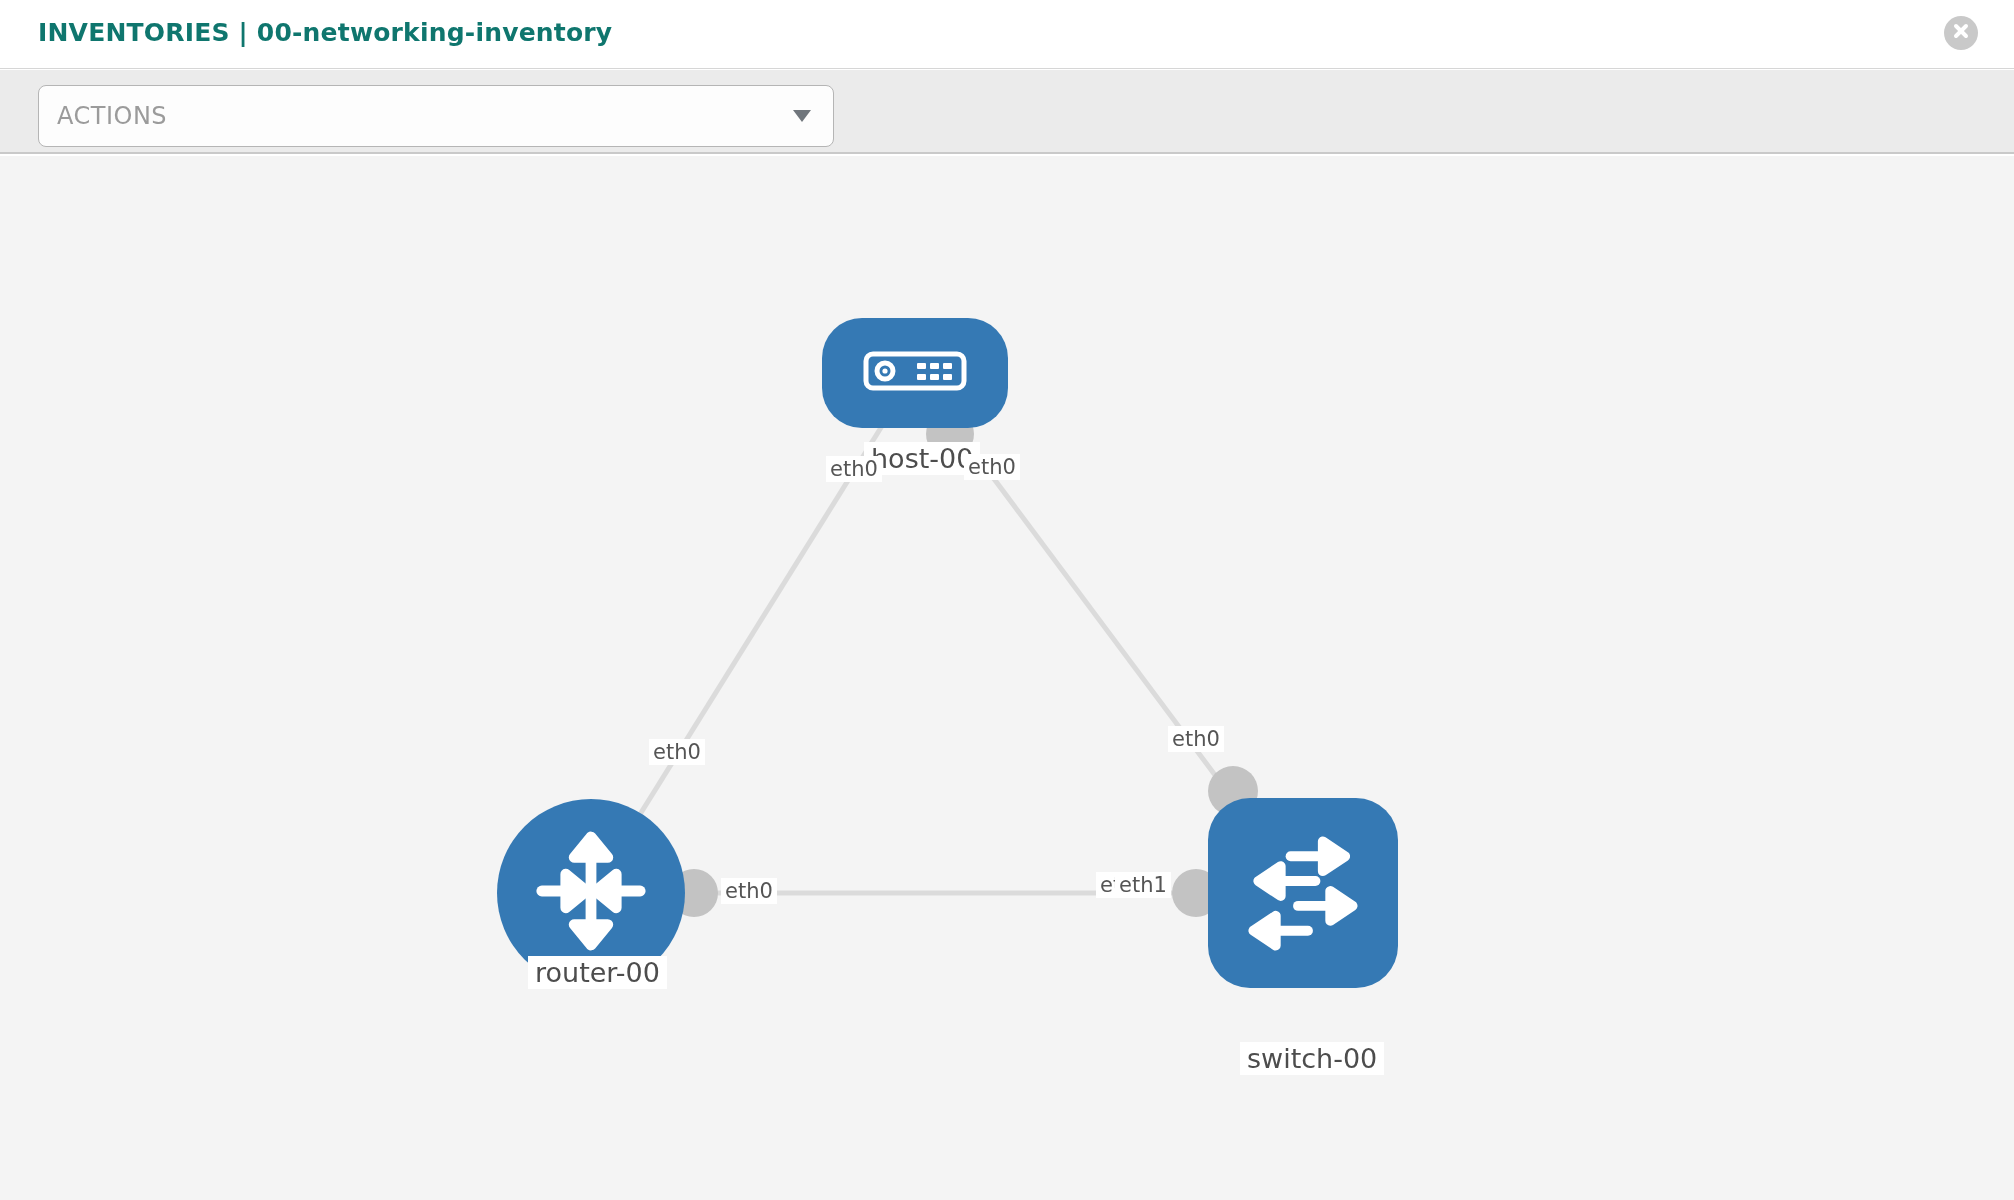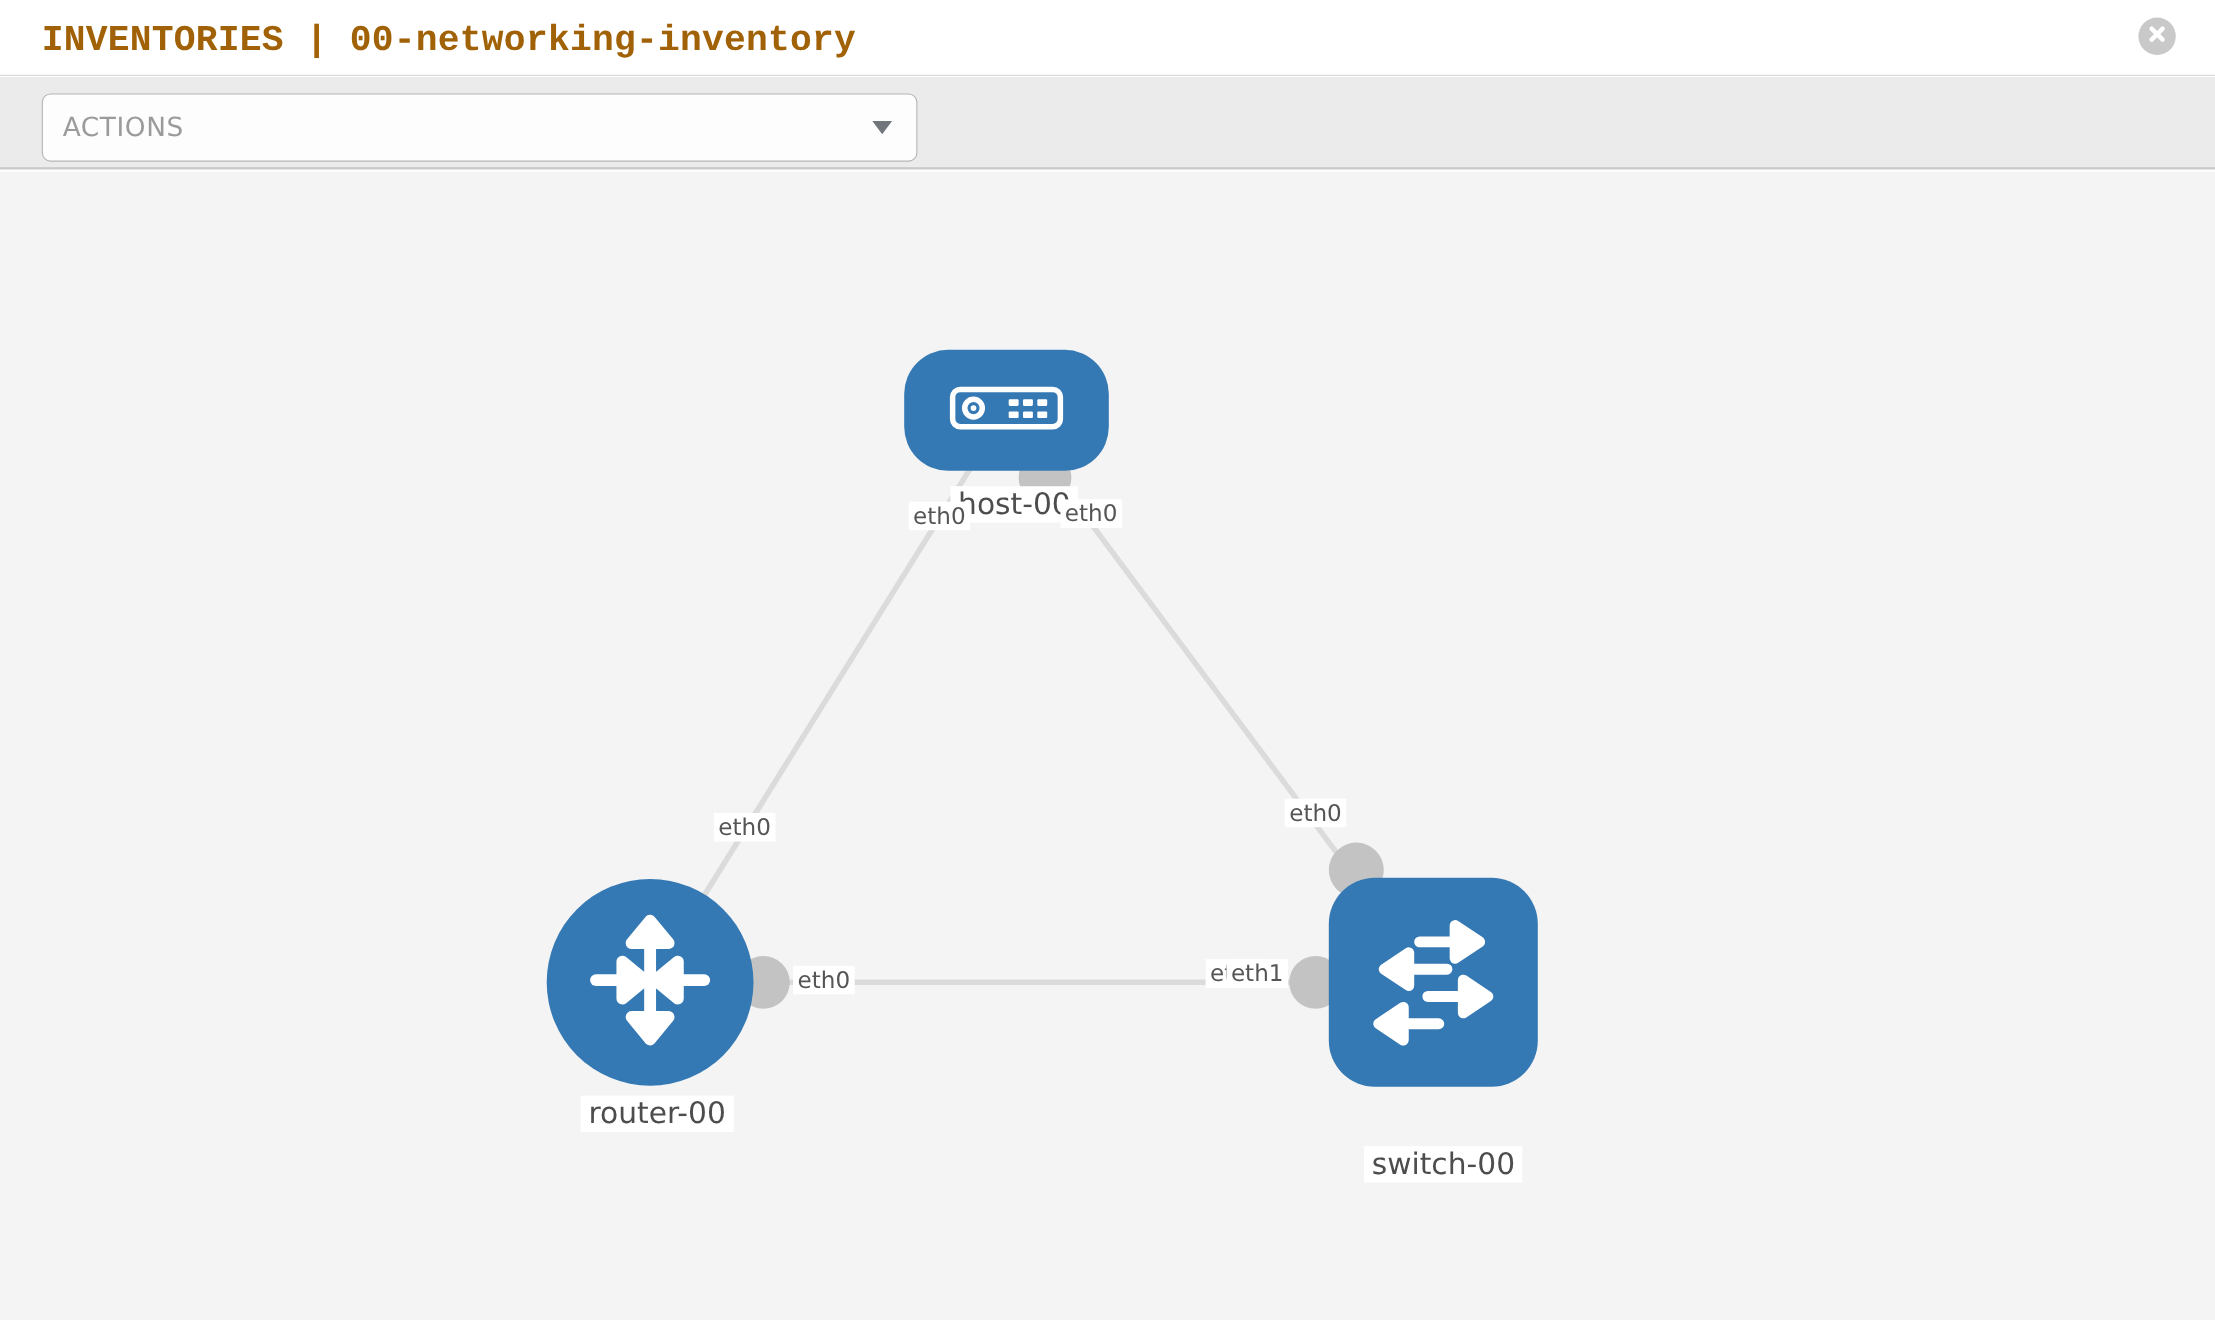--- a/index.html
+++ b/index.html
@@ -3,22 +3,22 @@
 <meta charset="utf-8">
 <style>
   * { margin:0; padding:0; box-sizing:border-box; }
   html,body { width:2014px; height:1200px; overflow:hidden;
               font-family:"DejaVu Sans","Liberation Sans",sans-serif; background:#fff; }
   .page { position:relative; width:2014px; height:1200px; }
 
   
   .header { position:absolute; left:0; top:0; width:2014px; height:69px;
             background:#ffffff; border-bottom:1px solid #d6d6d6; }
-  .header-title { position:absolute; left:38px; top:18px; font-size:33px; font-weight:bold;
-                  color:#a16207; letter-spacing:0.2px;font-family:Liberation Mono, monospace; }
+  .header-title { position:absolute; left:38px; top:18px; font-size:25px; font-weight:bold;
+                  color:#0f766e; letter-spacing:0.2px; }
   .close-btn { position:absolute; right:36px; top:16px; width:34px; height:34px;
                border-radius:50%; background:#c9c9c9; cursor:pointer;
                display:flex; align-items:center; justify-content:center; }
 
   
   .toolbar { position:absolute; left:0; top:70px; width:2014px; height:84px;
              background:#ebebeb; border-bottom:2px solid #c9c9c9; }
   .ddl { position:absolute; top:15px; height:62px; background:#fdfdfd;
          border:1px solid #b5b5b5; border-radius:8px; display:flex; align-items:center;
          padding:0 22px 0 18px; cursor:pointer; }
@@ -156,21 +156,21 @@
             <line x1="46" y1="62" x2="76" y2="62"></line>
             <polygon points="90,62 72,50 72,74"></polygon>
             <line x1="54" y1="82" x2="24" y2="82"></line>
             <polygon points="10,82 28,70 28,94"></polygon>
           </g>
         </svg>
       </span>
     </div>
 
     <div class="node-label" style="left:864px; top:286px;">host-00</div>
-    <div class="node-label" style="left:528px; top:840px;">router-00</div>
+    <div class="node-label" style="left:528px; top:800px;">router-00</div>
     <div class="node-label" style="left:1240px; top:840px;margin-top:46px;">switch-00</div>
 
     <div class="if-label" style="left:826px; top:300px;">eth0</div>
     <div class="if-label" style="left:964px; top:298px;">eth0</div>
     <div class="if-label" style="left:649px; top:583px;">eth0</div>
     <div class="if-label" style="left:1168px; top:570px;">eth0</div>
     <div class="if-label" style="left:721px; top:722px;">eth0</div>
 
     <div class="if-label" style="left:1096px; top:716px; z-index:1;">eth0</div>
     <div class="if-label" style="left:1115px; top:716px; z-index:2;">eth1</div>

